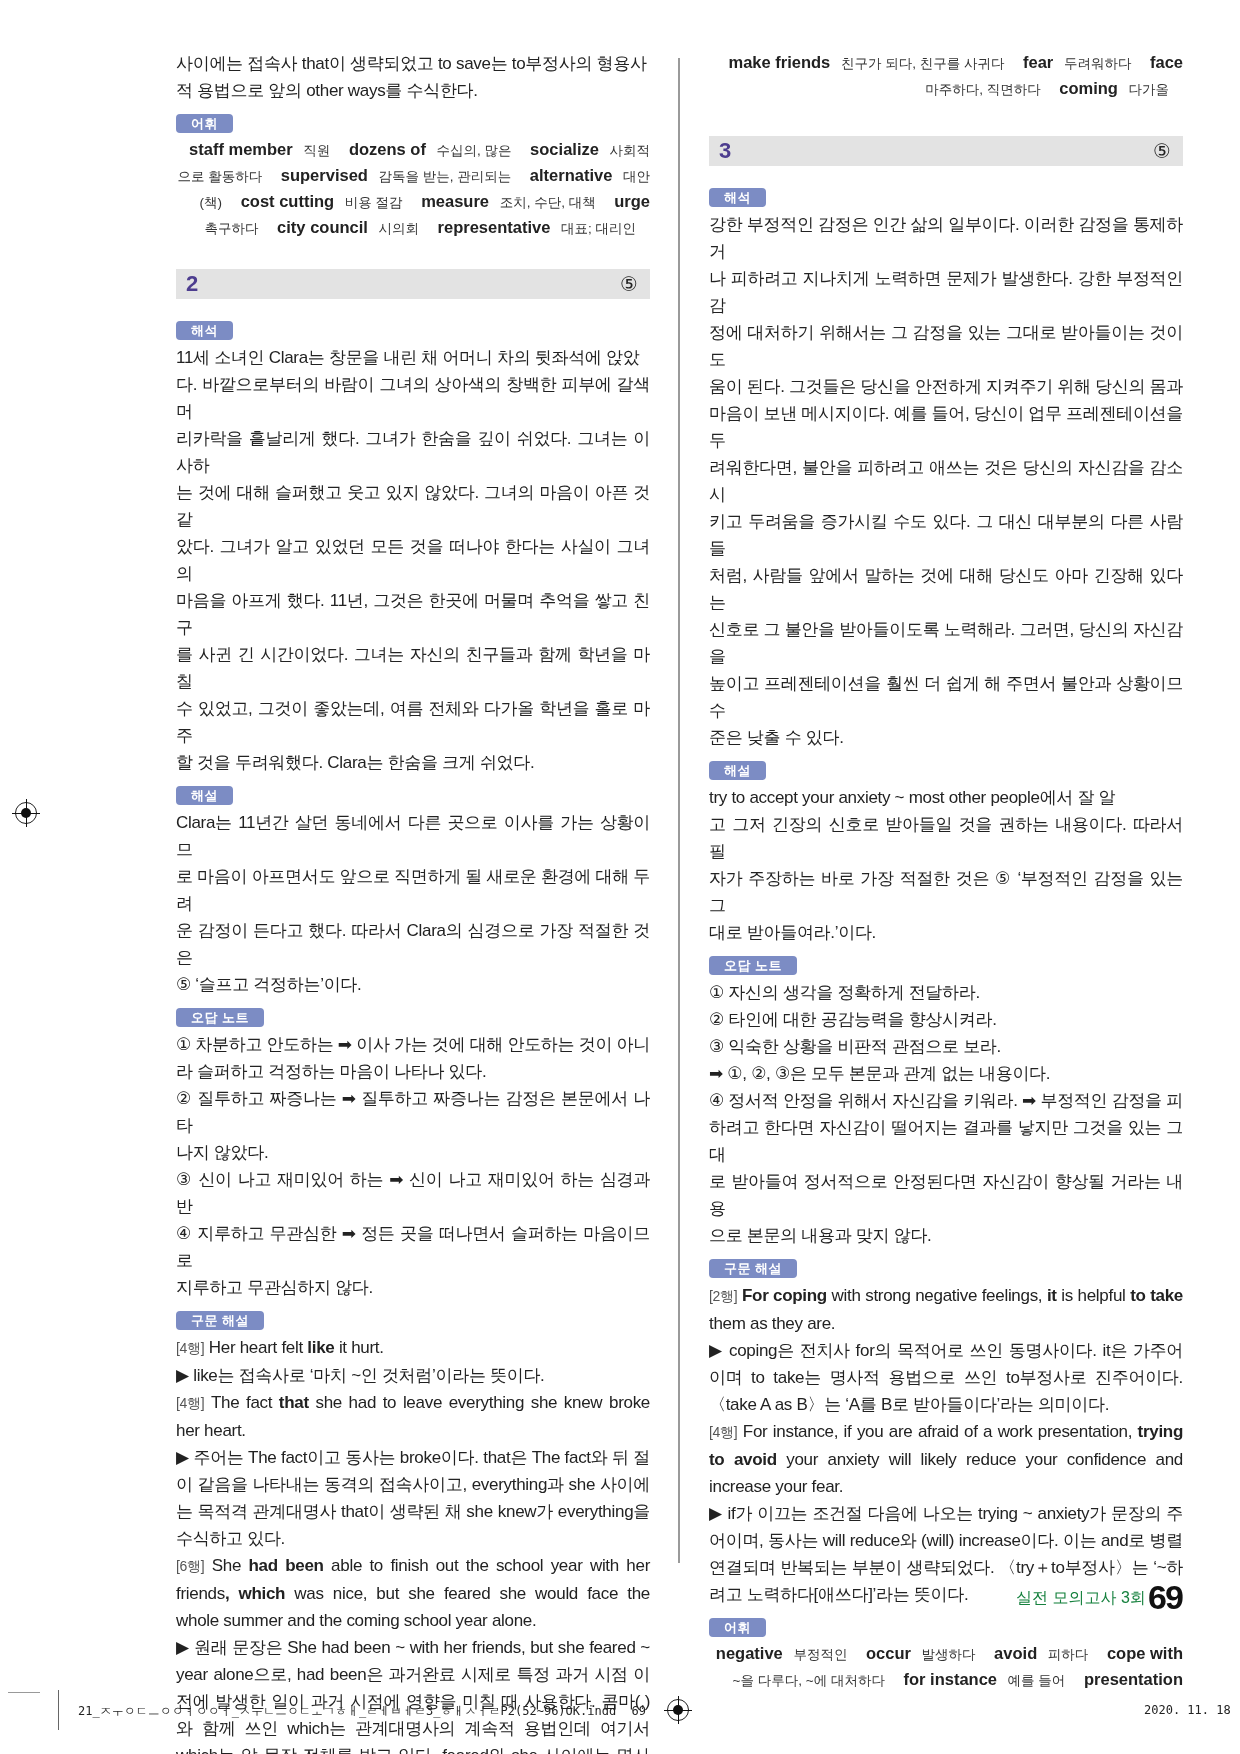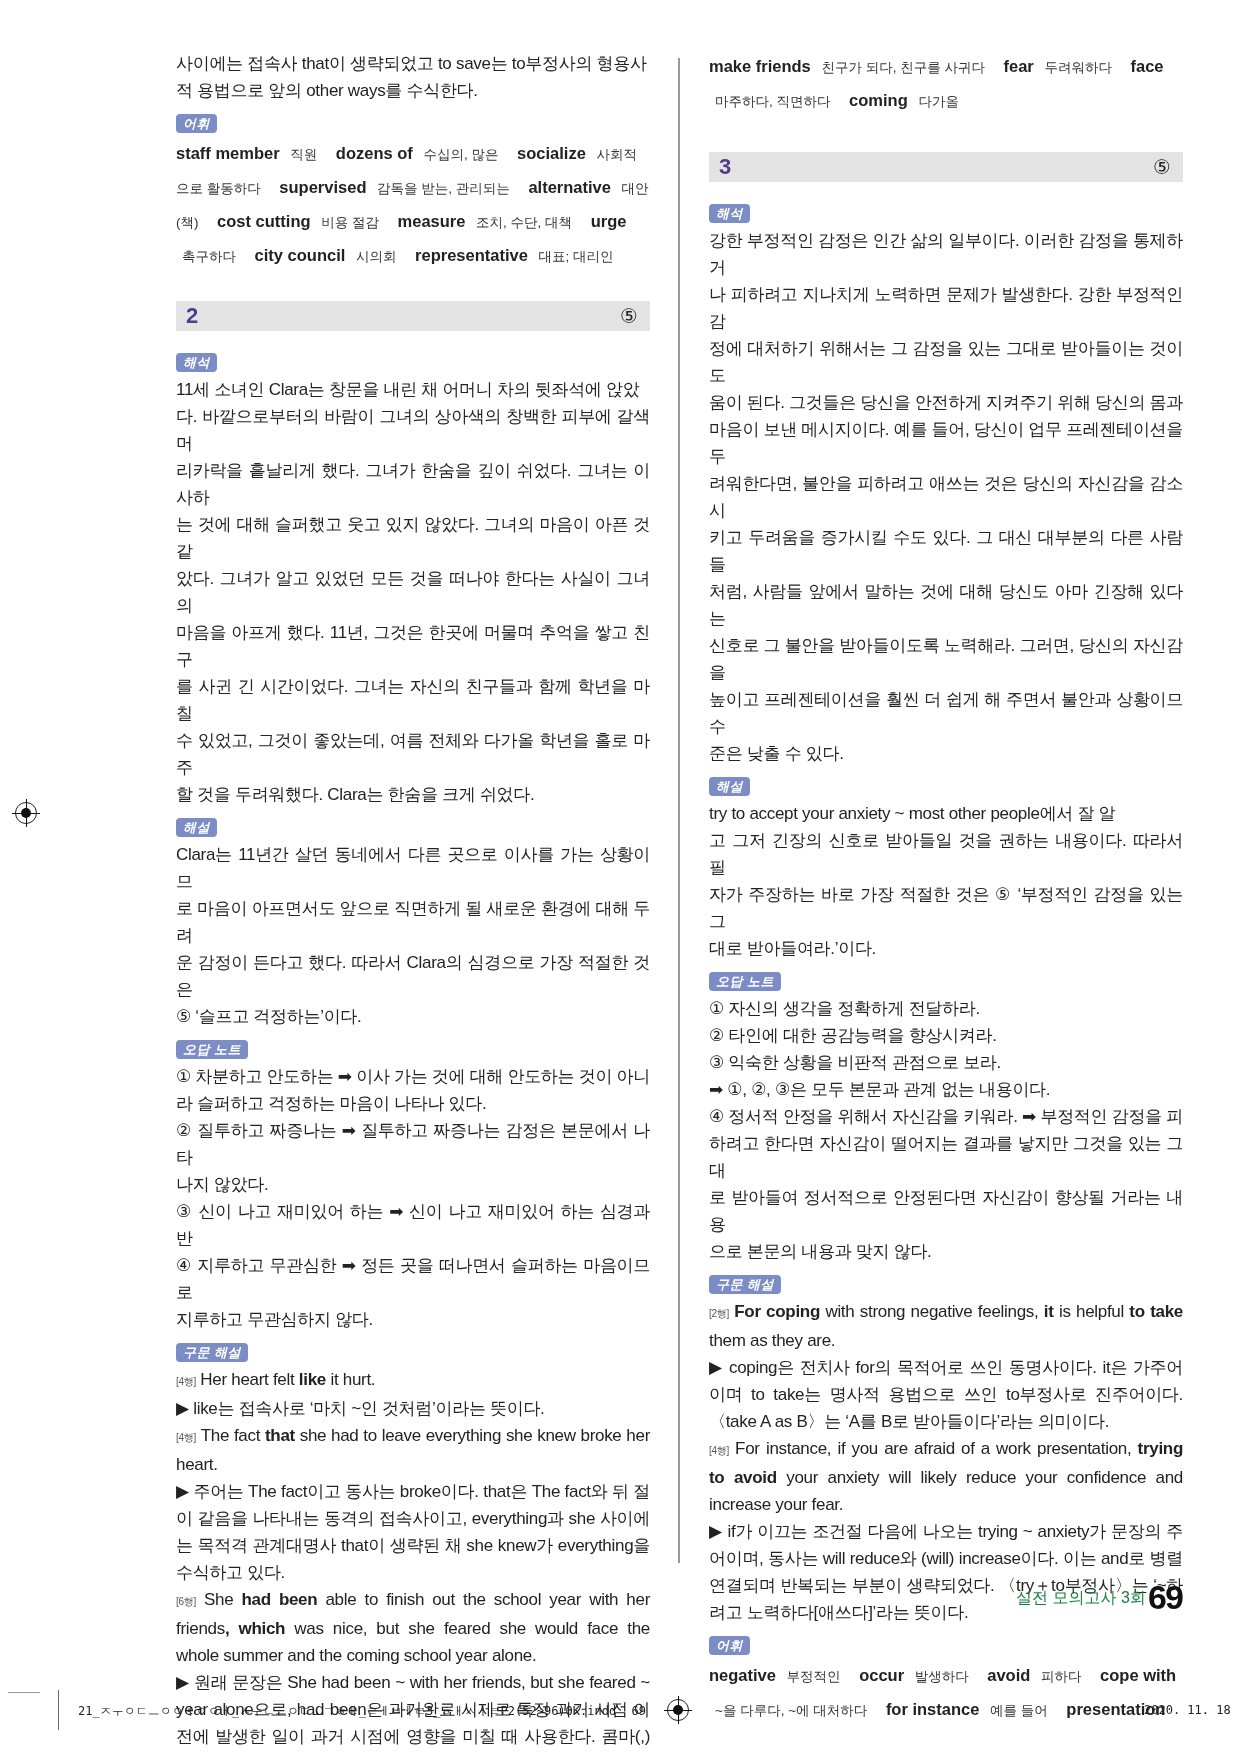--- a/index.html
+++ b/index.html
@@ -9,31 +9,31 @@
   .col { position: absolute; top: 50px; width: 474px; }
   .col.left { left: 176px; }
   .col.right { left: 709px; }
   .divider { position: absolute; left: 678px; top: 58px; width: 2px; height: 1505px; background: #9a9a9a; }
 
   .p { font-size: 17px; line-height: 27px; letter-spacing: -0.3px; text-align: justify; }
   .p .b { font-weight: bold; }
   .line { display: block; }
 
   .badge { display: inline-block; background: #7c8cc4; color: #fff; font-size: 13px; font-weight: bold;
-           padding: 1px 7px; border-radius: 4px; line-height: 17px; margin: 10px 2px 4px 0; letter-spacing: 0.5px; font-style: italic; }
+           padding: 1px 15px; border-radius: 4px; line-height: 17px; margin: 10px 2px 4px 0; letter-spacing: 0.5px; }
 
-  .vocab { font-size: 16.5px; line-height: 33px; }
+  .vocab { font-size: 16.5px; line-height: 24px; text-align: right; }
   .vocab .w { font-weight: bold; color: #222; }
   .vocab .m { font-size: 13.5px; color: #333; margin: 0 14px 0 6px; }
 
   .qbar { background: #e3e3e3; height: 30px; position: relative; margin: 28px 0 12px 0; }
   .qbar .num { position: absolute; left: 10px; top: 2px; font-size: 22px; font-weight: bold; color: #4d3d8f; }
   .qbar .ans { position: absolute; right: 12px; top: 3px; font-size: 20px; color: #222; }
 
-  .ref { font-size: 10px; color: #555; }
+  .ref { font-size: 14px; color: #555; }
 
   .footer-page { position: absolute; left: 1016px; top: 1588px; font-size: 16px; color: #15803d; }
   .footer-num { position: absolute; left: 1148px; top: 1578px; font-size: 34px; font-weight: bold; color: #111; letter-spacing: -2px; }
   .slug { position: absolute; left: 78px; top: 1703px; font-size: 12px; color: #222; font-family: "DejaVu Sans Mono", monospace; }
   .slug-date { position: absolute; left: 1144px; top: 1703px; font-size: 12px; color: #222; font-family: "DejaVu Sans Mono", monospace; }
   .slug-bar { position: absolute; left: 58px; top: 1690px; width: 1px; height: 40px; background: #666; }
   .crop-line { position: absolute; left: 8px; top: 1692px; width: 32px; height: 1px; background: #999; }
   .reg { position: absolute; width: 22px; height: 22px; border-radius: 50%; border: 1px solid #222; }
   .reg::before { content: ""; position: absolute; left: 5px; top: 5px; width: 10px; height: 10px; border-radius: 50%; background: #111; }
   .reg::after { content: ""; position: absolute; left: -4px; top: 10px; width: 28px; height: 1px; background: #111; }

